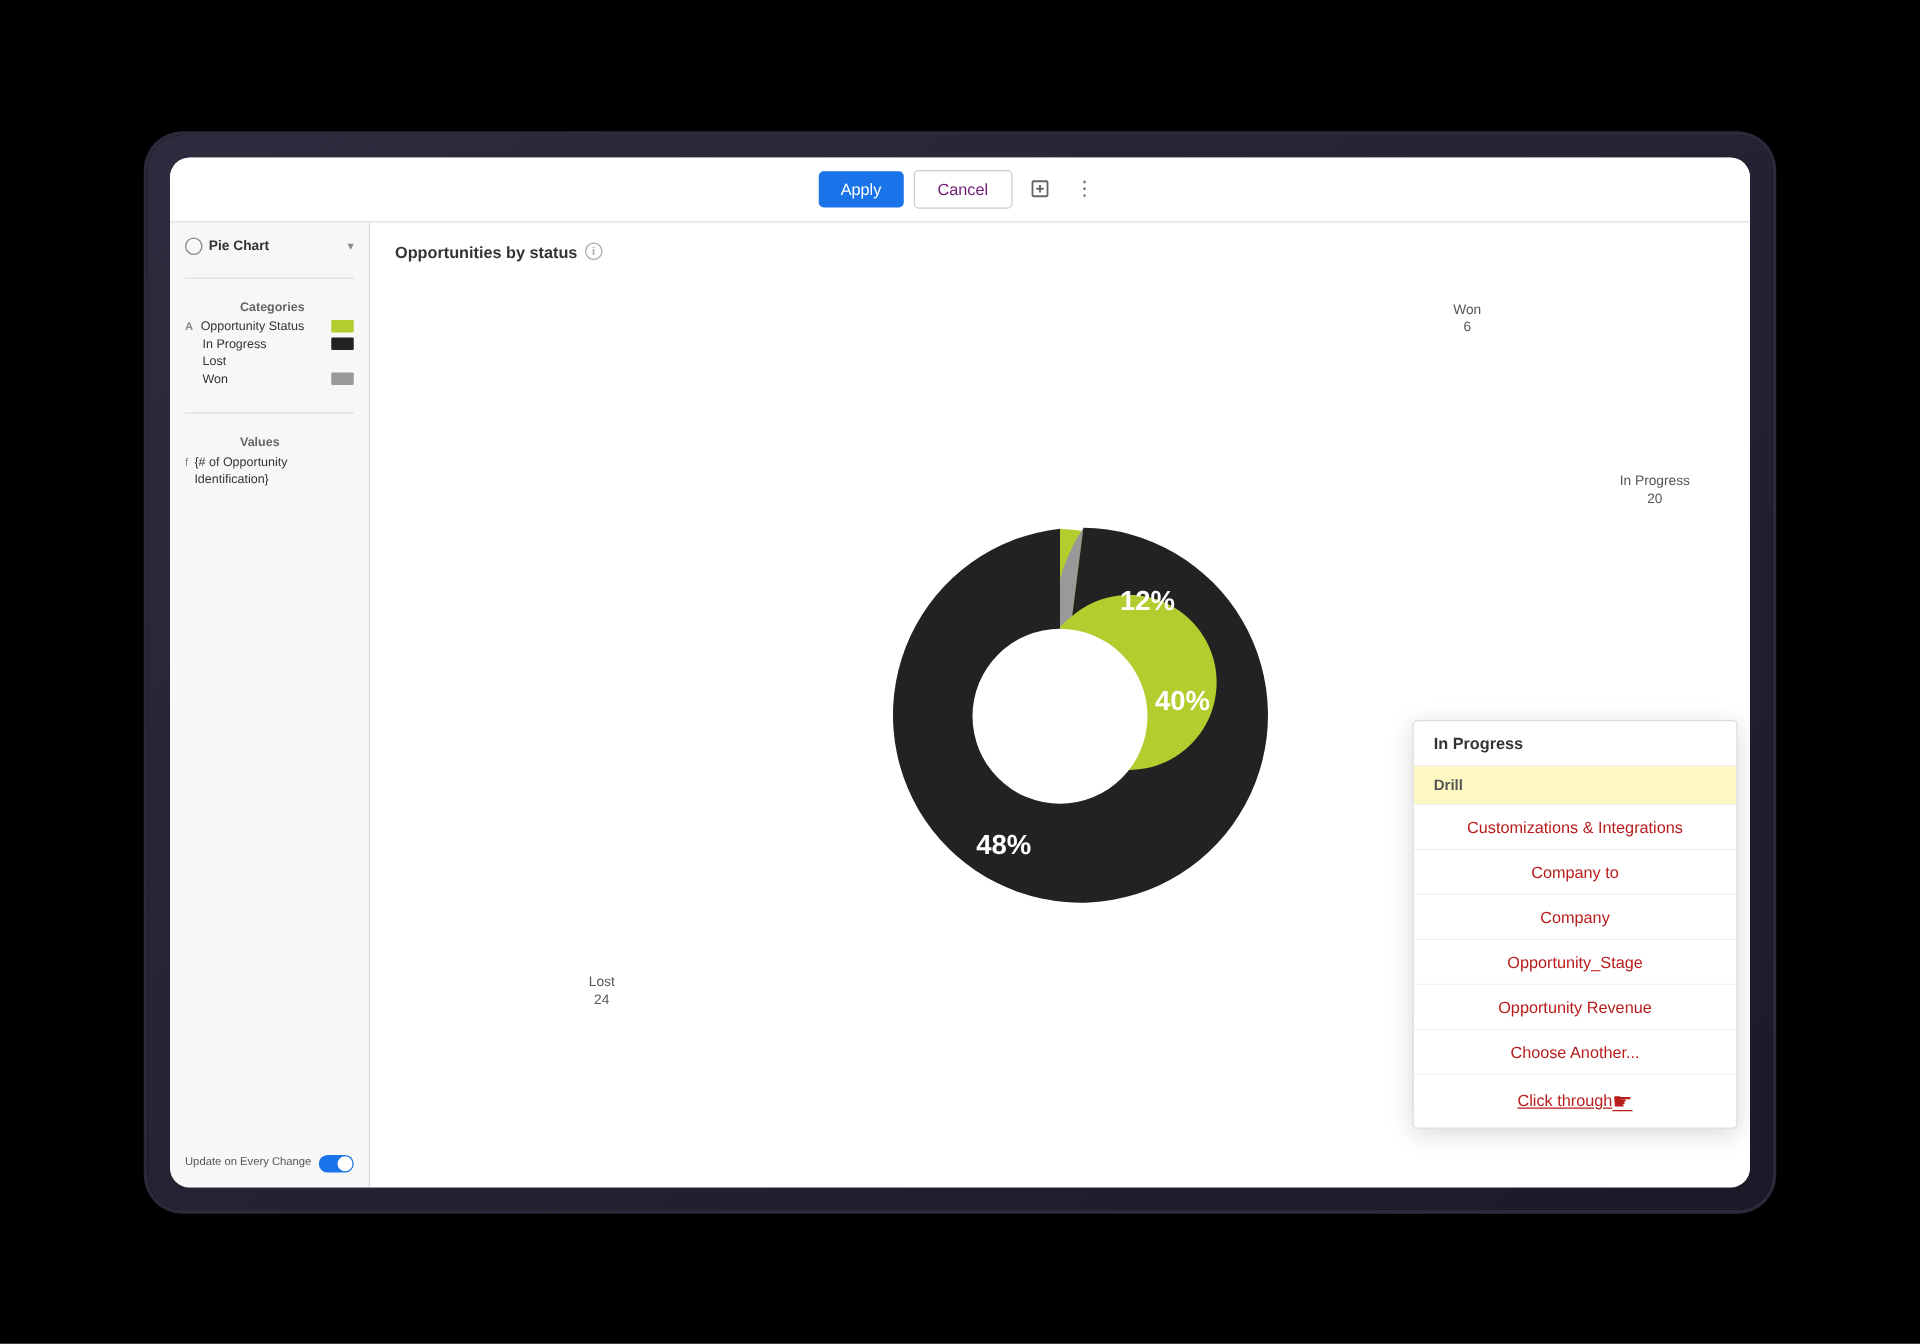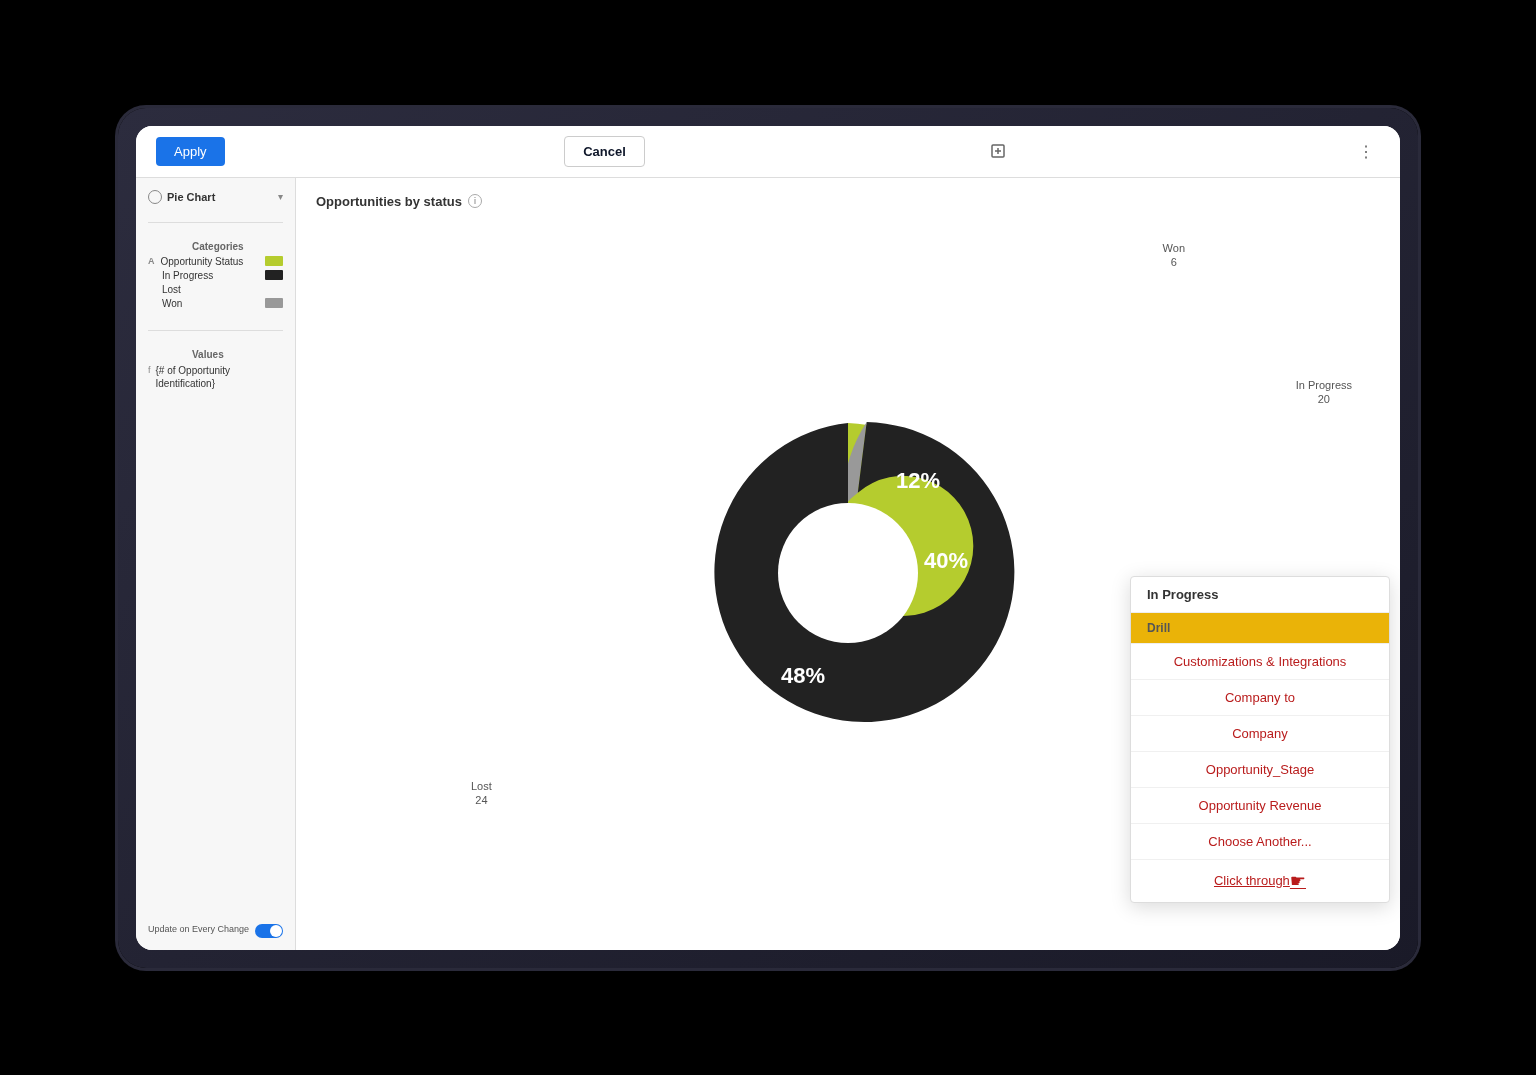--- a/index.html
+++ b/index.html
@@ -38,45 +38,44 @@
       flex-direction: column;
     }
 
     
     .toolbar {
       background: #fff;
       border-bottom: 1px solid #ddd;
       padding: 10px 20px;
       display: flex;
       align-items: center;
-      justify-content: space-between;
+      justify-content: center;
       gap: 8px;
       flex-shrink: 0;
     }
 
     .btn-apply {
       background: #1a73e8;
       color: #fff;
       border: none;
       padding: 7px 18px;
       border-radius: 4px;
       font-size: 13px;
       cursor: pointer;
       font-weight: 500;
     }
 
     .btn-cancel {
       background: #fff;
-      color: #0f172a;
+      color: #701a75;
       border: 1px solid #ccc;
       padding: 7px 18px;
       border-radius: 4px;
       font-size: 13px;
       cursor: pointer;
-      font-weight: bold;
     }
 
     .toolbar-icon {
       width: 28px;
       height: 28px;
       display: flex;
       align-items: center;
       justify-content: center;
       cursor: pointer;
       color: #666;
@@ -305,21 +304,21 @@
       font-weight: 600;
       color: #333;
       border-bottom: 1px solid #eee;
     }
 
     .context-menu-subheader {
       padding: 8px 16px;
       font-size: 12px;
       font-weight: 700;
       color: #555;
-      background: #eab308;
+      background: #fef9c3;
       border-bottom: 1px solid #eee;
     }
 
     .context-menu-item {
       padding: 10px 16px;
       font-size: 13px;
       color: #b91c1c;
       cursor: pointer;
       border-bottom: 1px solid #f0f0f0;
       display: flex;

